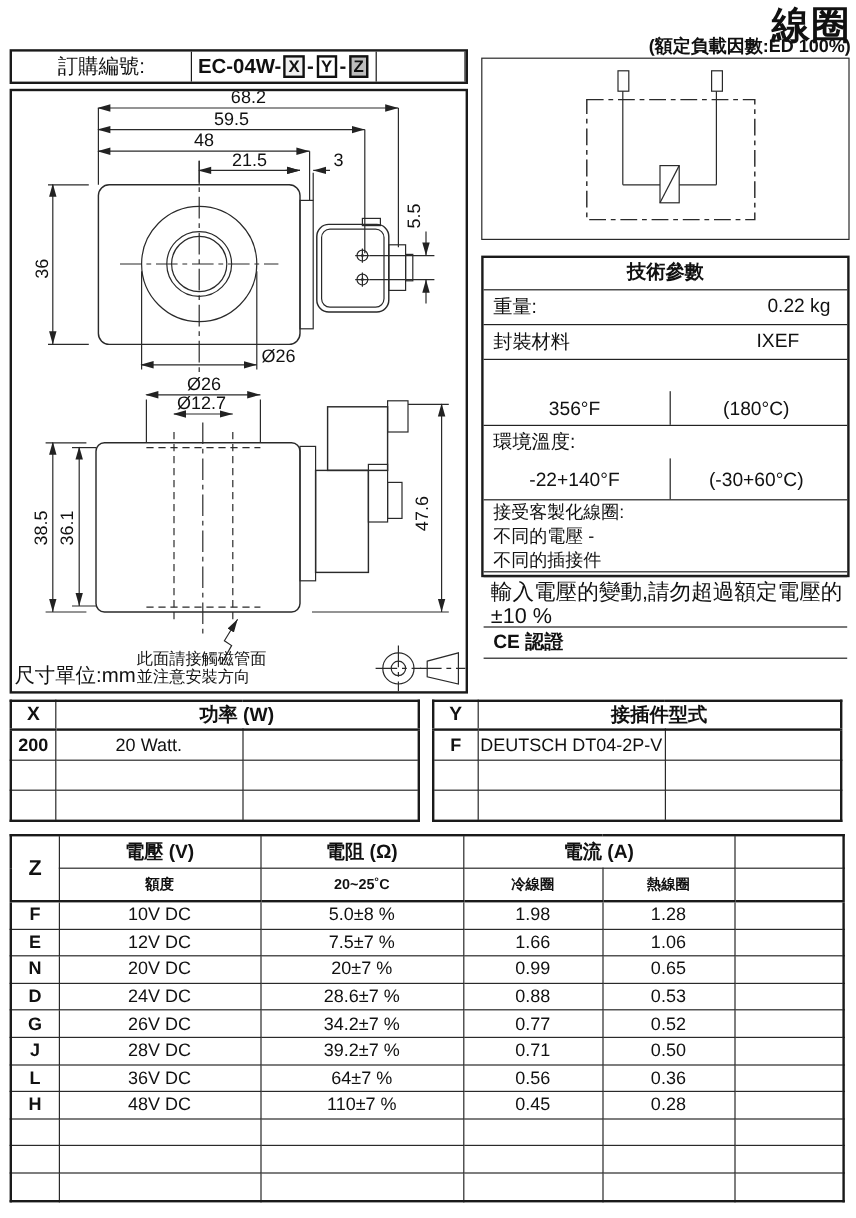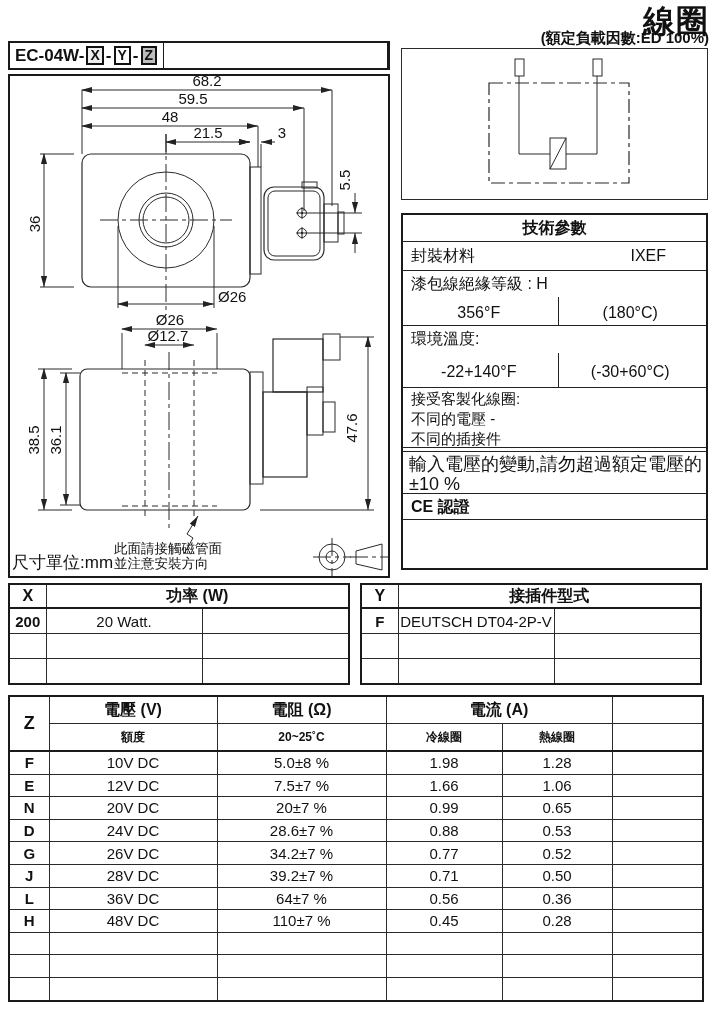--- a/index.html
+++ b/index.html
@@ -20,21 +20,21 @@
   #order-extra{flex:1;border-right:none;}
   .code-box{display:inline-block;border:2px solid #111;padding:0 2px;line-height:15px;font-size:14px;margin:0 1px;}
   .code-x{background:#efefef;}
   .code-y{background:#ffffff;}
   .code-z{background:#bdbdbd;}
   
   #drawing-box{left:8px;top:74px;width:382px;height:504px;border:2px solid #1a1a1a;box-sizing:border-box;}
   
   #schematic-box{left:401px;top:48px;width:307px;height:152px;border:1.5px solid #2a2a2a;box-sizing:border-box;}
   
-  #tech-box{left:401px;top:213px;width:307px;height:357px;border:2px solid #1a1a1a;box-sizing:border-box;font-size:16px;}
+  #tech-box{left:401px;top:213px;width:307px;height:268px;border:2px solid #1a1a1a;box-sizing:border-box;font-size:16px;}
   .trow{border-bottom:1px solid #222;box-sizing:border-box;position:relative;}
   #tech-title{height:27px;line-height:26px;text-align:center;font-weight:bold;font-size:16px;}
   .kv{height:29px;display:flex;align-items:center;}
   .kv .k{padding-left:8px;flex:1;}
   .kv .v{padding-right:14px;text-align:right;}
   .two-line{height:55px;}
   .two-line .lbl{padding:3px 0 0 8px;}
   .half-vals{display:flex;position:absolute;left:0;right:0;bottom:3px;}
   .half-vals span{flex:1;text-align:center;}
   .vdiv{position:absolute;left:155px;width:1px;background:#222;bottom:0;}
@@ -67,20 +67,21 @@
   .cline{stroke:#2a2a2a;stroke-width:1;fill:none;stroke-dasharray:18 4 4 4;}
   .dimtx{font-size:15px;fill:#111;}
 </style>
 </head>
 <body>
 
 <div class="abs" id="page-title">線圈</div>
 <div class="abs" id="page-subtitle">(額定負載因數:ED 100%)</div>
 
 <div class="abs" id="order-box">
+  <div class="cell" id="order-label">訂購編號:</div>
   <div class="cell" id="order-code">
     <span>EC-04W-</span>
     <span class="code-box code-x">X</span>
     <span>-</span>
     <span class="code-box code-y">Y</span>
     <span>-</span>
     <span class="code-box code-z">Z</span>
   </div>
   <div class="cell" id="order-extra"></div>
 </div>
@@ -229,25 +230,28 @@
   <g>
     <rect x="148" y="89" width="16" height="31" class="thin"></rect>
     <line x1="148" y1="120" x2="164" y2="89" class="thin"></line>
   </g>
 </svg>
 </div>
 
 <div class="abs" id="tech-box">
   <div class="trow" id="tech-title">技術參數</div>
   <div class="trow kv">
+    <span class="k">重量:</span>
+    <span class="v">0.22  kg</span>
+  </div>
+  <div class="trow kv">
     <span class="k">封裝材料</span>
     <span class="v" style="padding-right:40px;">IXEF</span>
   </div>
   <div class="trow two-line" id="ins-row">
-    <div class="lbl">漆包線絕緣等級 : H</div>
     <div class="half-vals">
       <span>356°F</span>
       <span>(180°C)</span>
     </div>
     <div class="vdiv" style="height:28px;"></div>
   </div>
   <div class="trow two-line" id="amb-row">
     <div class="lbl">環境溫度:</div>
     <div class="half-vals" style="bottom:6px;">
       <span>-22+140°F</span>

